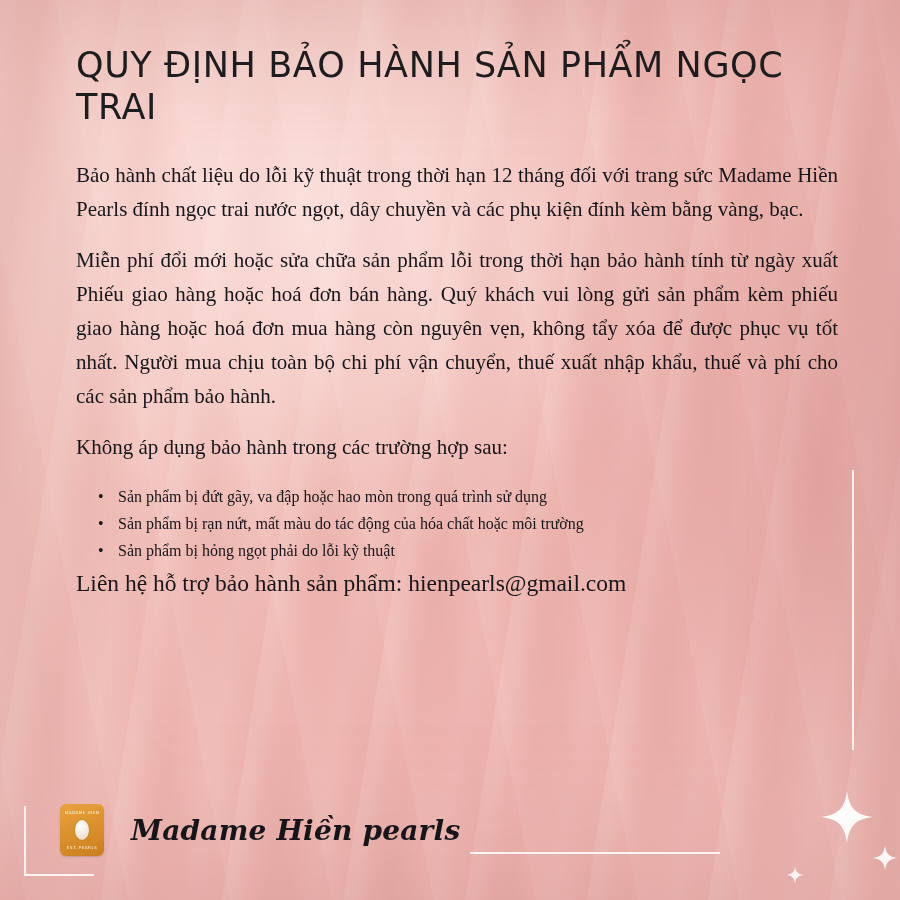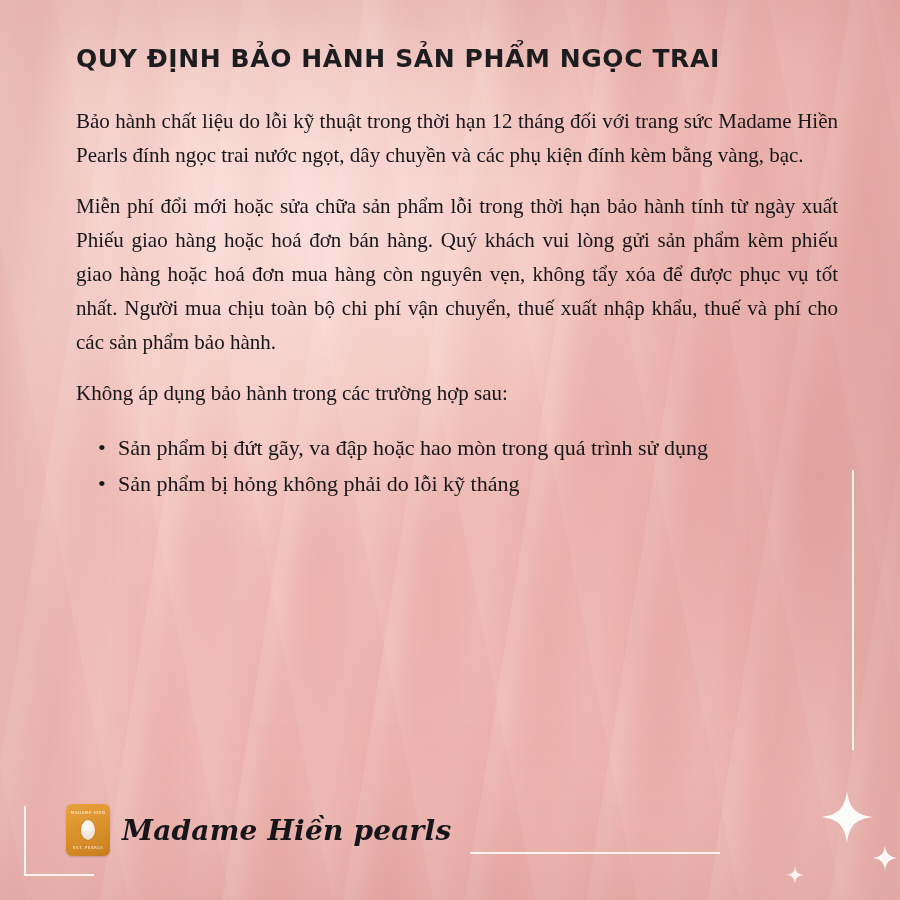--- a/index.html
+++ b/index.html
@@ -120,22 +120,22 @@
   
   .content {
     position: absolute;
     left: 76px;
     top: 44px;
     width: 762px;
   }
 
   .doc-title {
     font-family: "DejaVu Sans", sans-serif;
-    font-weight: bold;
-    font-size: 25px;
+    font-weight: normal;
+    font-size: 35px;
     letter-spacing: 0.6px;
     color: #1d1d1f;
     margin: 0 0 30px 0;
     line-height: 1.2;
   }
 
   .para {
     font-family: "Liberation Serif", serif;
     font-size: 21px;
     line-height: 1.62;
@@ -152,21 +152,21 @@
     margin-bottom: 21px;
   }
 
   ul.bullets {
     list-style: none;
     margin: 0 0 2px 0;
     padding: 0 0 0 22px;
   }
   ul.bullets li {
     font-family: "Liberation Serif", serif;
-    font-size: 22px;
+    font-size: 16px;
     line-height: 1.55;
     color: #17161a;
     position: relative;
     padding-left: 20px;
     margin-bottom: 2px;
   }
   ul.bullets li::before {
     content: "•";
     position: absolute;
     left: 0;
@@ -177,25 +177,25 @@
     font-family: "Liberation Serif", serif;
     font-size: 23.5px;
     line-height: 1.5;
     color: #17161a;
     margin: 2px 0 0 0;
   }
 
   
   .logo {
     position: absolute;
-    left: 66px;
+    left: 60px;
     bottom: 44px;
     display: flex;
     align-items: center;
-    gap: 12px;
+    gap: 27px;
   }
   .logo-badge {
     position: relative;
     width: 44px;
     height: 52px;
     border-radius: 6px;
     background: linear-gradient(160deg, #e8a33e 0%, #d98f2a 55%, #c87e1f 100%);
     box-shadow: 0 1px 2px rgba(0,0,0,0.15);
     display: flex;
     align-items: center;
@@ -271,23 +271,25 @@
     <h1 class="doc-title">QUY ĐỊNH BẢO HÀNH SẢN PHẨM NGỌC TRAI</h1>
 
     <p class="para para-justify">Bảo hành chất liệu do lỗi kỹ thuật trong thời hạn 12 tháng đối với trang sức Madame Hiền Pearls đính ngọc trai nước ngọt, dây chuyền và các phụ kiện đính kèm bằng vàng, bạc.</p>
 
     <p class="para para-justify">Miễn phí đổi mới hoặc sửa chữa sản phẩm lỗi trong thời hạn bảo hành tính từ ngày xuất Phiếu giao hàng hoặc hoá đơn bán hàng. Quý khách vui lòng gửi sản phẩm kèm phiếu giao hàng hoặc hoá đơn mua hàng còn nguyên vẹn, không tẩy xóa để được phục vụ tốt nhất. Người mua chịu toàn bộ chi phí vận chuyển, thuế xuất nhập khẩu, thuế và phí cho các sản phẩm bảo hành.</p>
 
     <p class="para list-intro">Không áp dụng bảo hành trong các trường hợp sau:</p>
 
     <ul class="bullets">
       <li>Sản phẩm bị đứt gãy, va đập hoặc hao mòn trong quá trình sử dụng</li>
-      <li>Sản phẩm bị hỏng không phải do lỗi kỹ tháng</li>
+      <li>Sản phẩm bị rạn nứt, mất màu do tác động của hóa chất hoặc môi trường</li>
+      <li>Sản phẩm bị hỏng ngọt phải do lỗi kỹ thuật</li>
     </ul>
 
+    <p class="contact">Liên hệ hỗ trợ bảo hành sản phẩm: hienpearls@gmail.com</p>
   </div>
 
   <div class="logo">
     <div class="logo-badge">
       <span class="txt-top">MADAME HIEN</span>
       <span class="pearl"></span>
       <span class="txt-bot">EST. PEARLS</span>
     </div>
     <div class="logo-wordmark">Madame Hiền pearls</div>
   </div>

